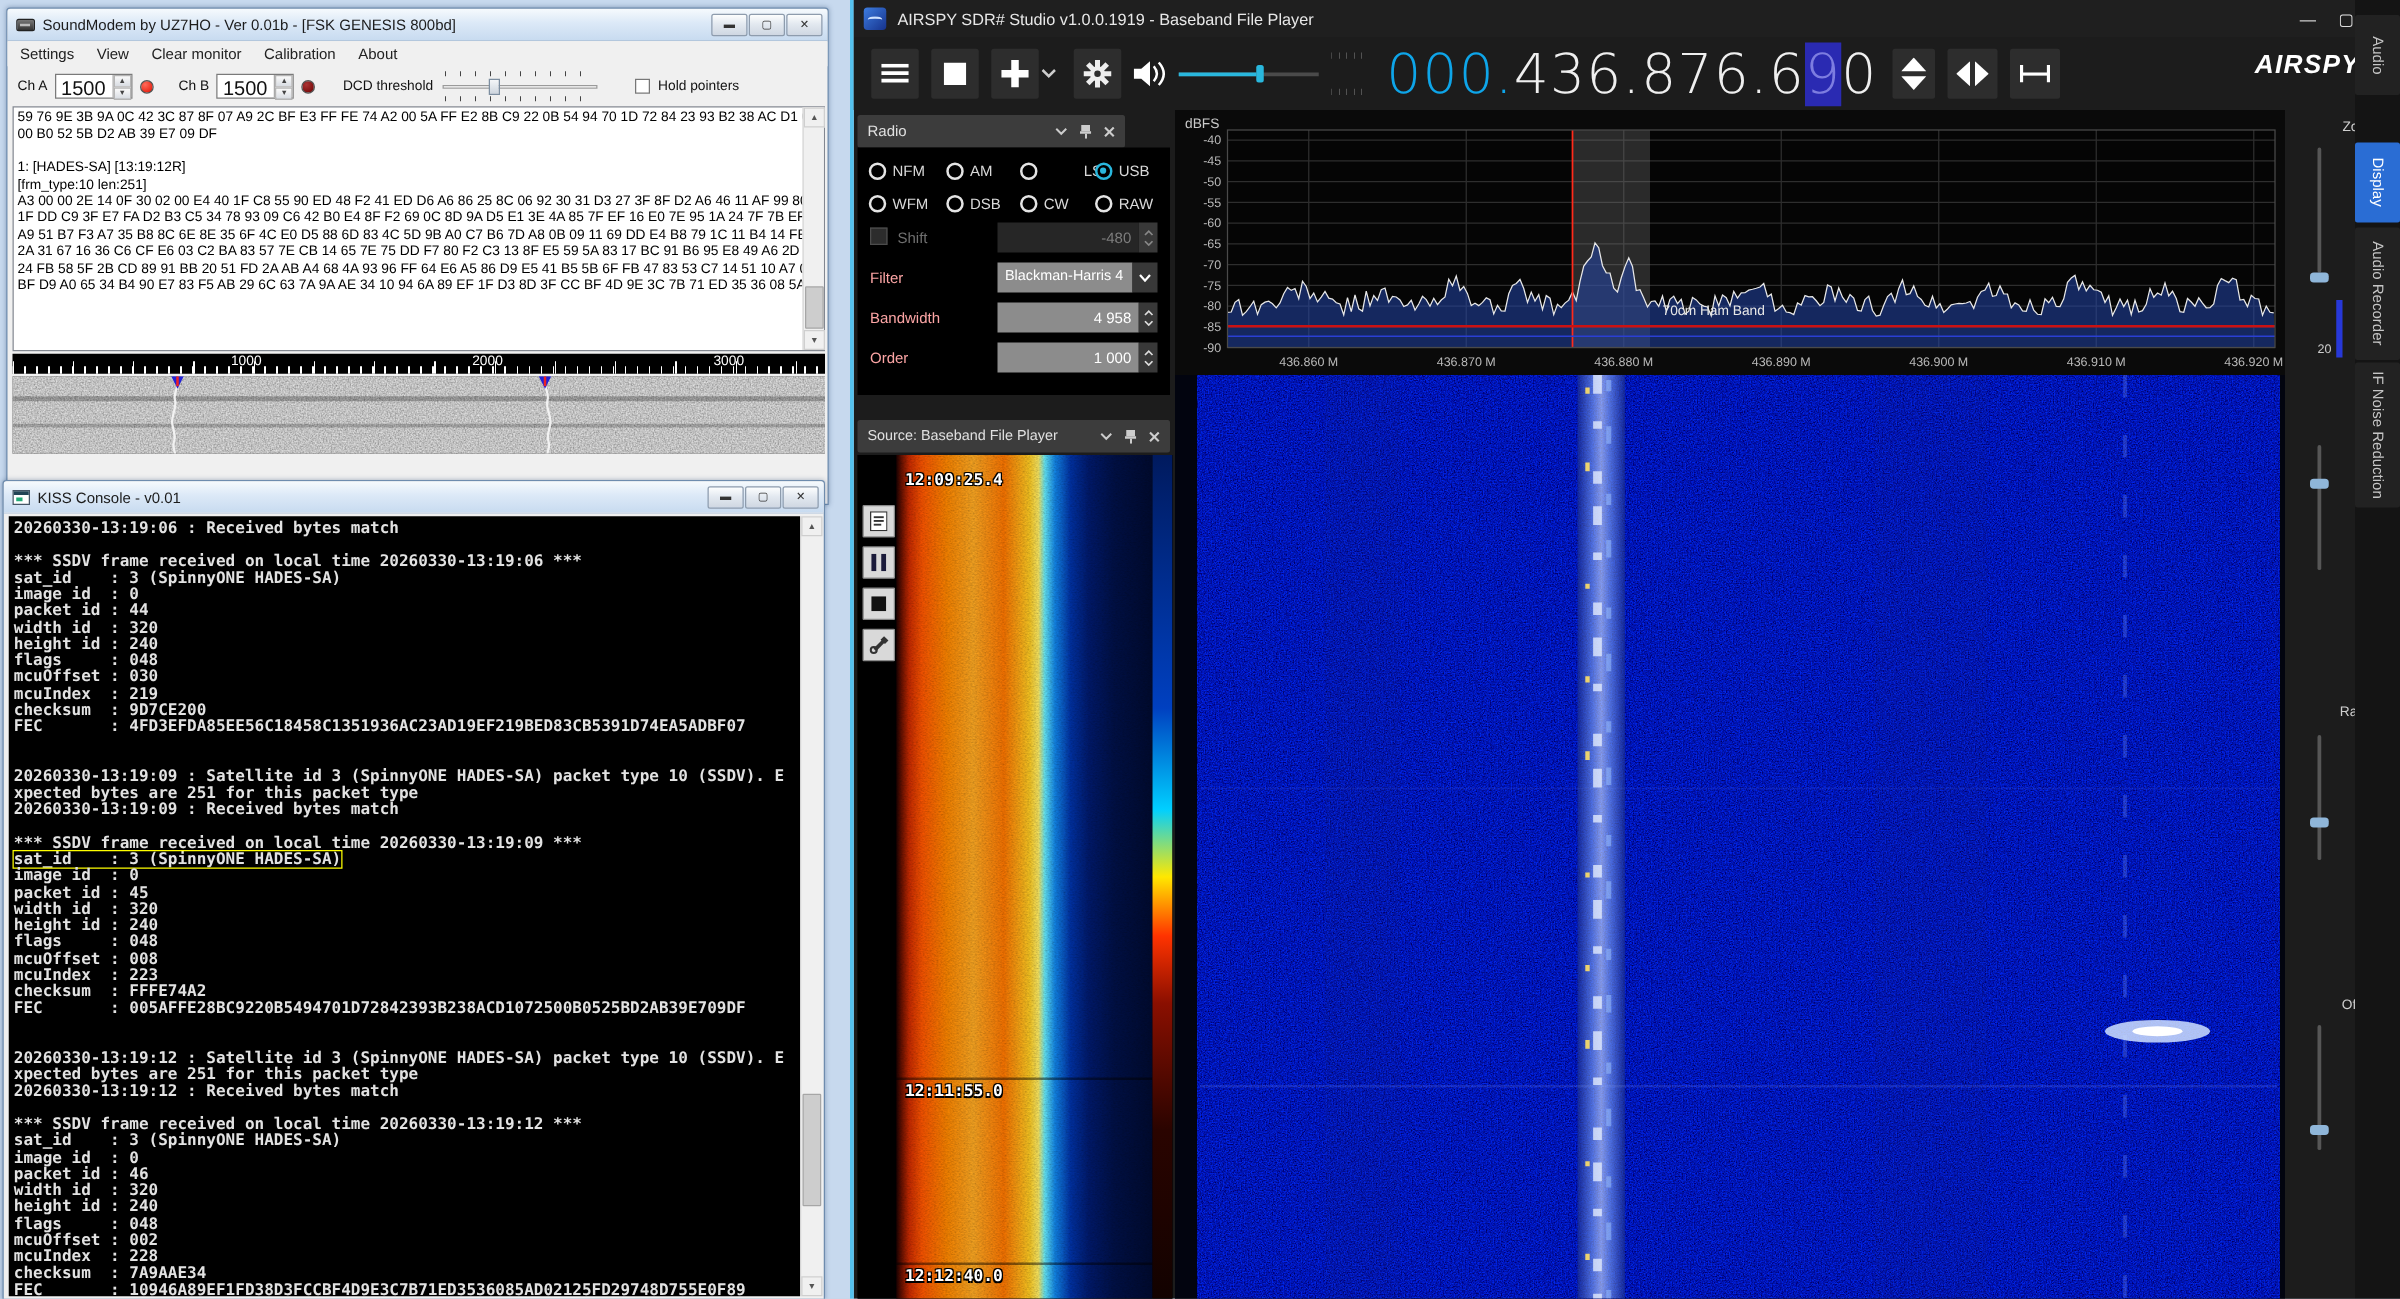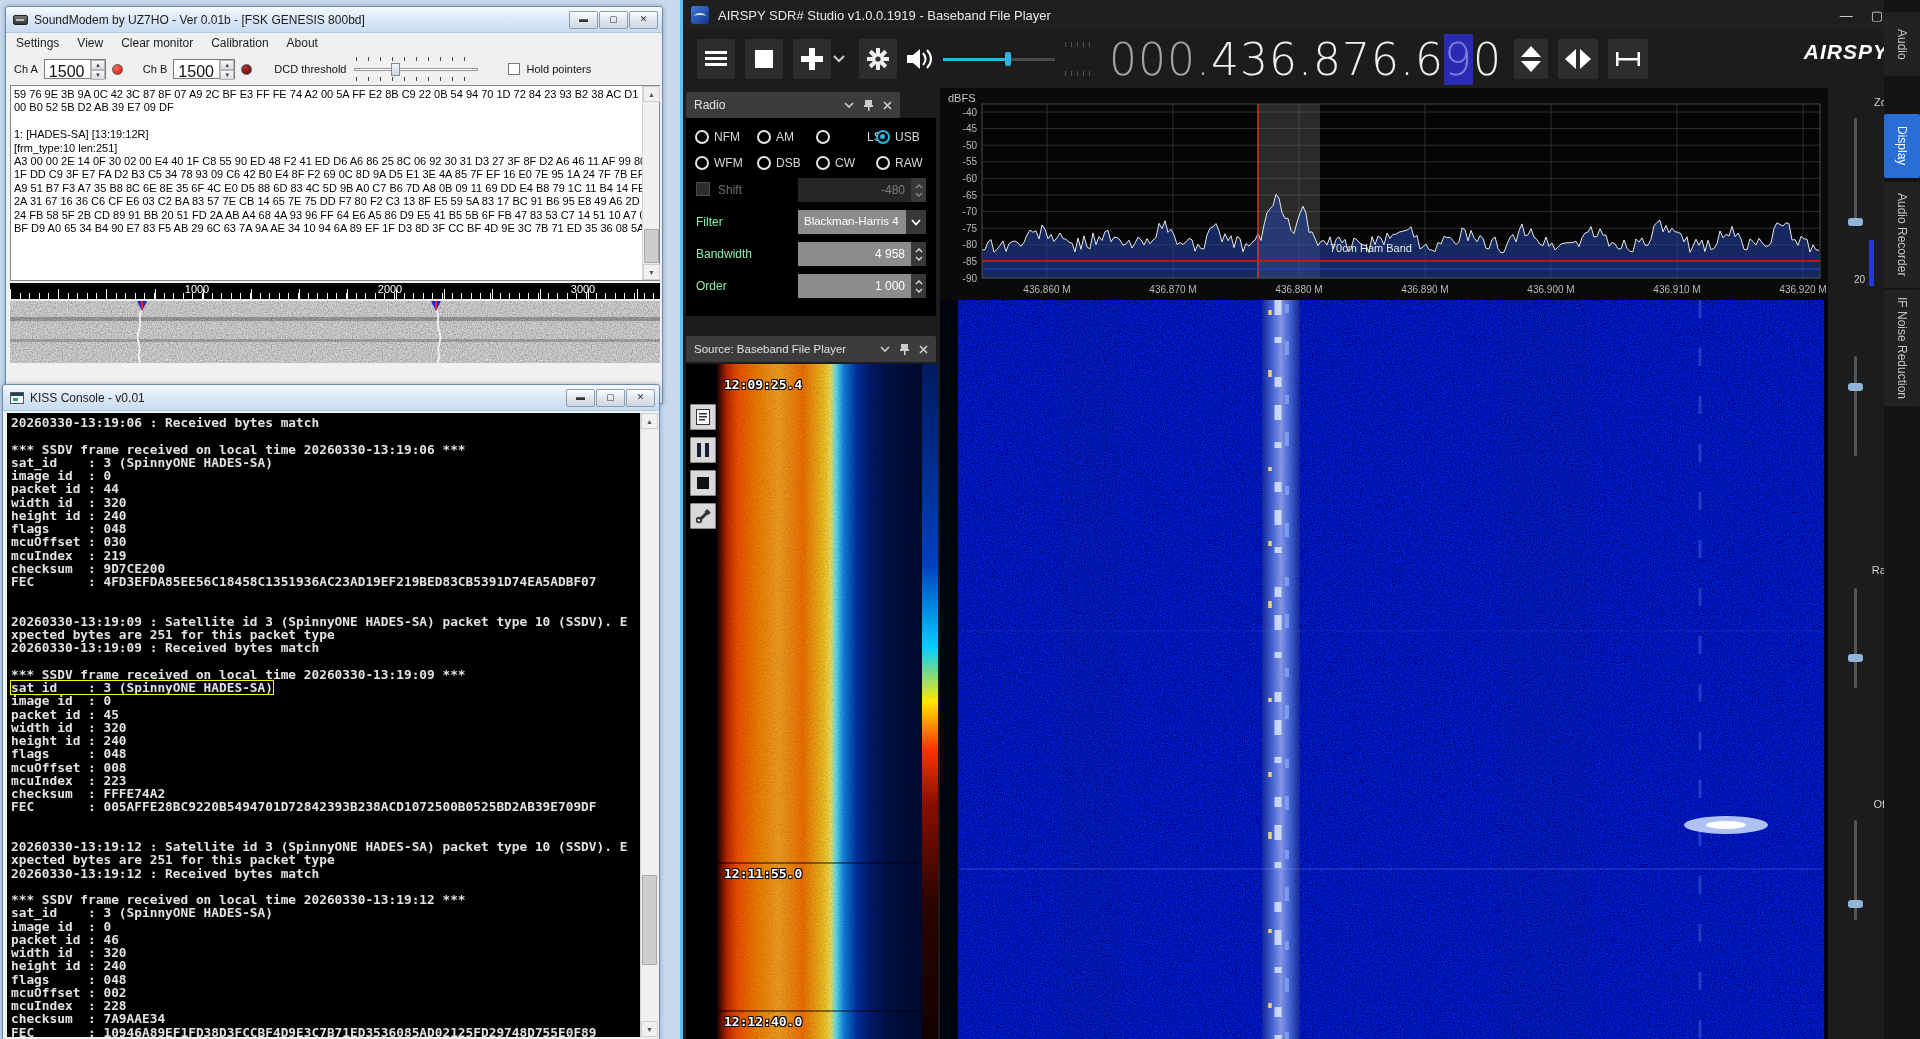--- a/index.html
+++ b/index.html
@@ -88,21 +88,21 @@
   .sdr-appicon::after { content:""; position:absolute; left:3px; top:7px; width:12px; height:4px;
                  border-top:2px solid #cfe2ff; border-radius:50%; }
   .sdr-title { font-size:13px; color:#e8e8e8; margin-left:9px; }
   .sdr-winbtns { margin-left:auto; display:flex; gap:18px; font-size:13px; color:#dcdcdc; }
   .sdr-toolbar { position:absolute; left:0; top:30px; right:0; height:58px; background:#1c1c1c;
                  display:flex; align-items:center; padding-left:14px; }
   .tool-btn { width:38px; height:40px; background:#2d2d2d; border-radius:2px; margin-right:10px;
               display:flex; align-items:center; justify-content:center; }
   .freq { display:flex; align-items:center; font-family:"DejaVu Sans", sans-serif;
           font-weight:200; font-size:44px; letter-spacing:1px; margin-left:14px; }
-  .freq .dim { color:#a3a3a3; } .freq .lit { color:#efefef; }
+  .freq .dim { color:#0ea5e9; } .freq .lit { color:#efefef; }
   .freq .cursor { background:#2a2ab2; color:#7d7de0; }
   .tick-deco { width:30px; height:38px; margin-left:10px; position:relative; opacity:.5; }
   .tick-deco::before, .tick-deco::after { content:""; position:absolute; left:0; right:0; height:5px;
       background:repeating-linear-gradient(90deg,#888 0 1px,transparent 1px 6px); }
   .tick-deco::before{ top:2px; } .tick-deco::after{ bottom:2px; }
   .airspy-logo { position:absolute; right:12px; top:40px; font-style:italic; font-weight:bold;
                  font-size:21px; color:#fff; letter-spacing:1px; display:flex; align-items:center; }
 
   .sdr-panel-header { position:absolute; height:26px; background:#3c3c3c; border-radius:2px;
                       display:flex; align-items:center; padding:0 8px; font-size:12px; color:#e0e0e0; }
@@ -114,21 +114,21 @@
                   background:#000; margin-right:5px; position:relative; }
   .radio-circle.sel { border-color:#29b7dd; }
   .radio-circle.sel::after { content:""; position:absolute; left:2px; top:2px; width:5px; height:5px;
                   border-radius:50%; background:#29b7dd; }
   .num-input { position:absolute; height:24px; display:flex; }
   .num-input .nv { flex:1; background:#8c8c8c; color:#fff; font-size:12px; text-align:right;
                    padding:5px 6px 0 0; }
   .num-input.disabled .nv { background:#262626; color:#7d7d7d; }
   .num-input .spin { width:15px; background:#383838; display:flex; flex-direction:column;
                      align-items:center; justify-content:center; gap:3px; }
-  .lbl { position:absolute; font-size:12px; color:#86efac; }
+  .lbl { position:absolute; font-size:12px; color:#fca5a5; }
   .lbl.dis { color:#6f6f6f; }
   .sdr-check { position:absolute; width:14px; height:14px; background:#2c2c2c; border:1px solid #4c4c4c; }
 
   .aux-btn { position:absolute; left:4px; width:26px; height:26px; background:#d9d9d9;
              border:1px solid #8a8a8a; border-radius:1px; display:flex; align-items:center; justify-content:center; }
   .aux-ts { position:absolute; font-family:"DejaVu Sans Mono", monospace; font-weight:bold;
             font-size:13px; color:#fff;
             text-shadow:1px 1px 0 #000,-1px -1px 0 #000,1px -1px 0 #000,-1px 1px 0 #000; }
 
   .rp-label { position:absolute; width:100%; text-align:center; font-size:11px; color:#cfcfcf;margin-left:32px; }

